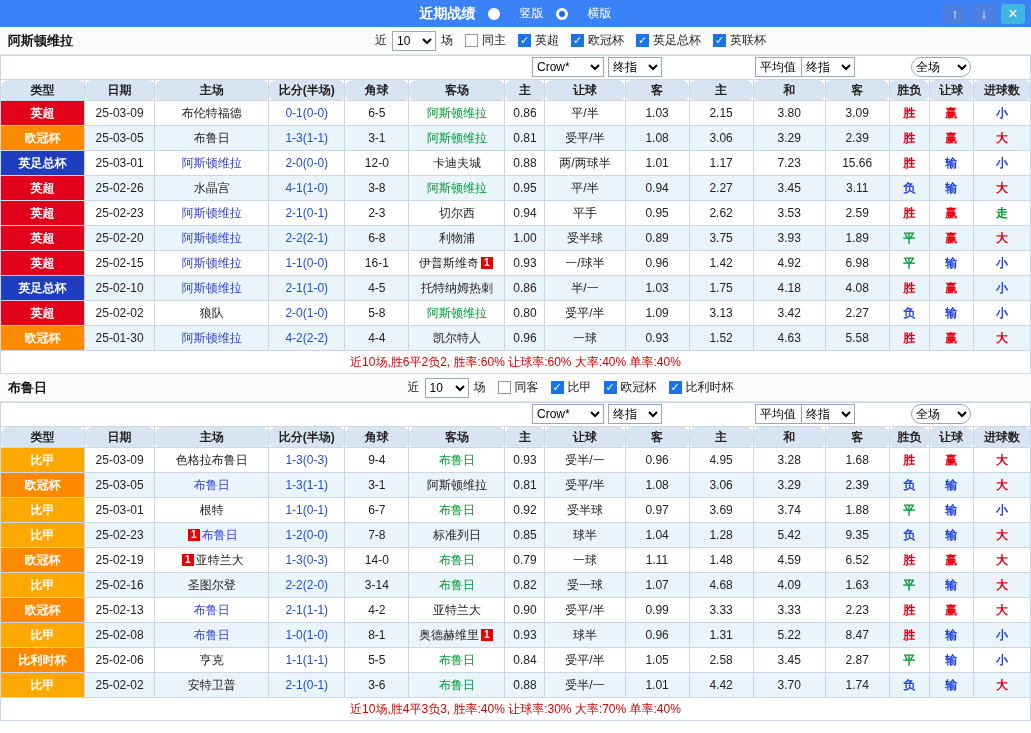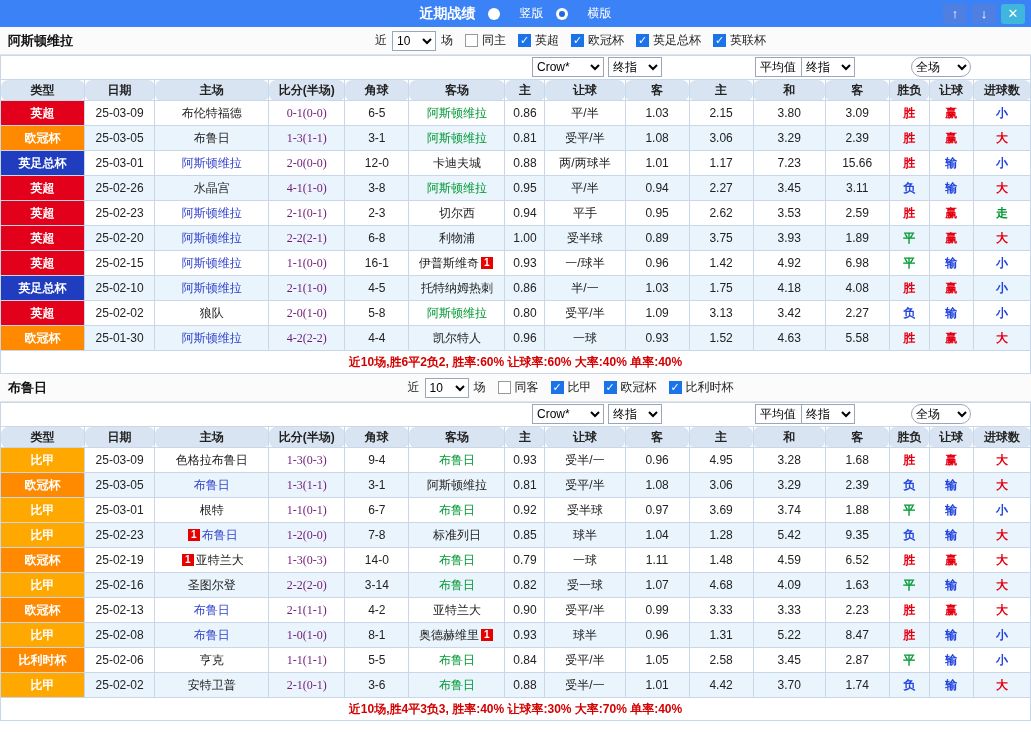--- a/index.html
+++ b/index.html
@@ -43,28 +43,28 @@
   
   table { border-collapse: collapse; width: 1031px; table-layout: fixed; }
   th, td { border: 1px solid #c9d7e8; height: 25px; text-align: center; font-size: 12px; white-space: nowrap; overflow: hidden; padding: 0; }
   thead th { background: #d9e4f2; font-weight: bold; color: #222; height: 21px; border-radius: 7px; }
   tr.alt { background: #eaf4fd; }
   td.lg { color: #fff; font-weight: bold; }
   .lg-red   { background: #e2001a; }
   .lg-orange{ background: #ff8a00; }
   .lg-blue  { background: #1f3dbe; }
   .lg-amber { background: #ffa800; }
-  .score { color: #701a75; font-family: Liberation Serif, serif; }
+  .score { color: #1d4ed8; }
   .t-home { color: #3344cc; }
   .t-away { color: #009933; }
   .rc { display: inline-block; width: 12px; height: 12px; line-height: 12px; background: #e60000; color: #fff; font-size: 10px; font-weight: bold; margin: 0 2px; vertical-align: 1px; }
   .c-w { color: #e60012; font-weight: bold; }
   .c-l { color: #2244dd; font-weight: bold; }
   .c-d { color: #009933; font-weight: bold; }
-  .summary { height: 23px; line-height: 22px; text-align: center; color: #d40000; border: 1px solid #c9d7e8; border-top: none; background: #fff; font-weight: bold; }
+  .summary { height: 23px; line-height: 22px; text-align: center; color: #d40000; border: 1px solid #c9d7e8; border-top: none; background: #fff; }
 </style>
 </head>
 <body>
 
 <div class="titlebar">
   <div class="tb-center">
     <span class="tb-title">近期战绩</span>
     <span class="radio-opt">
       <span class="radio"></span>
       <span>竖版</span>

